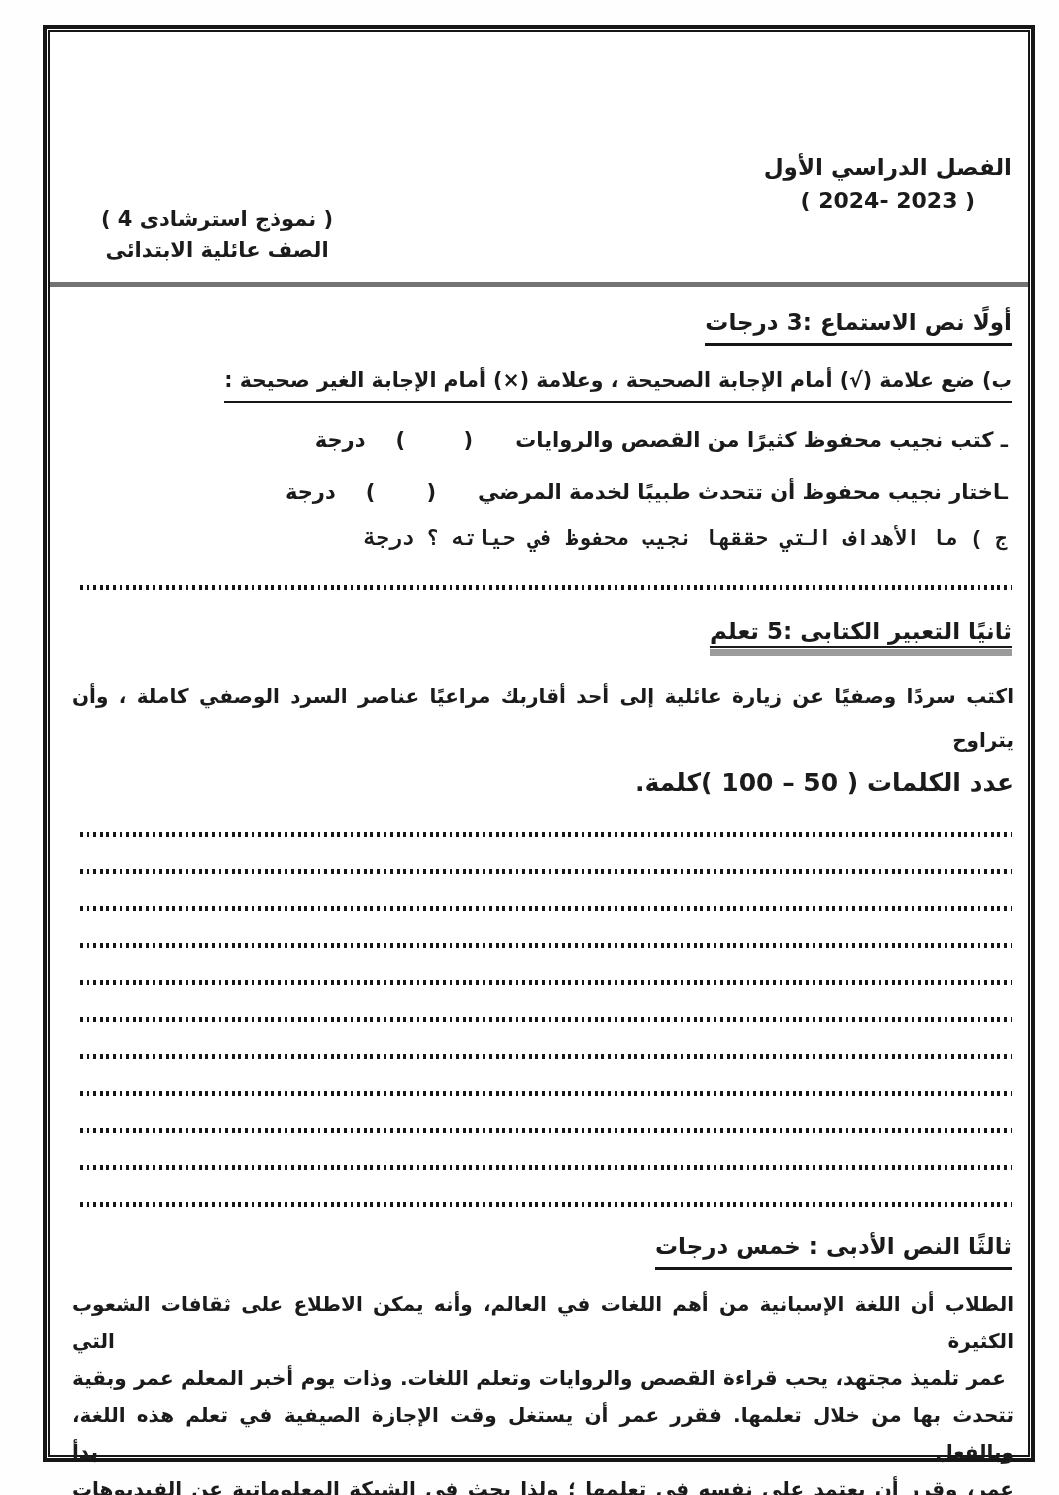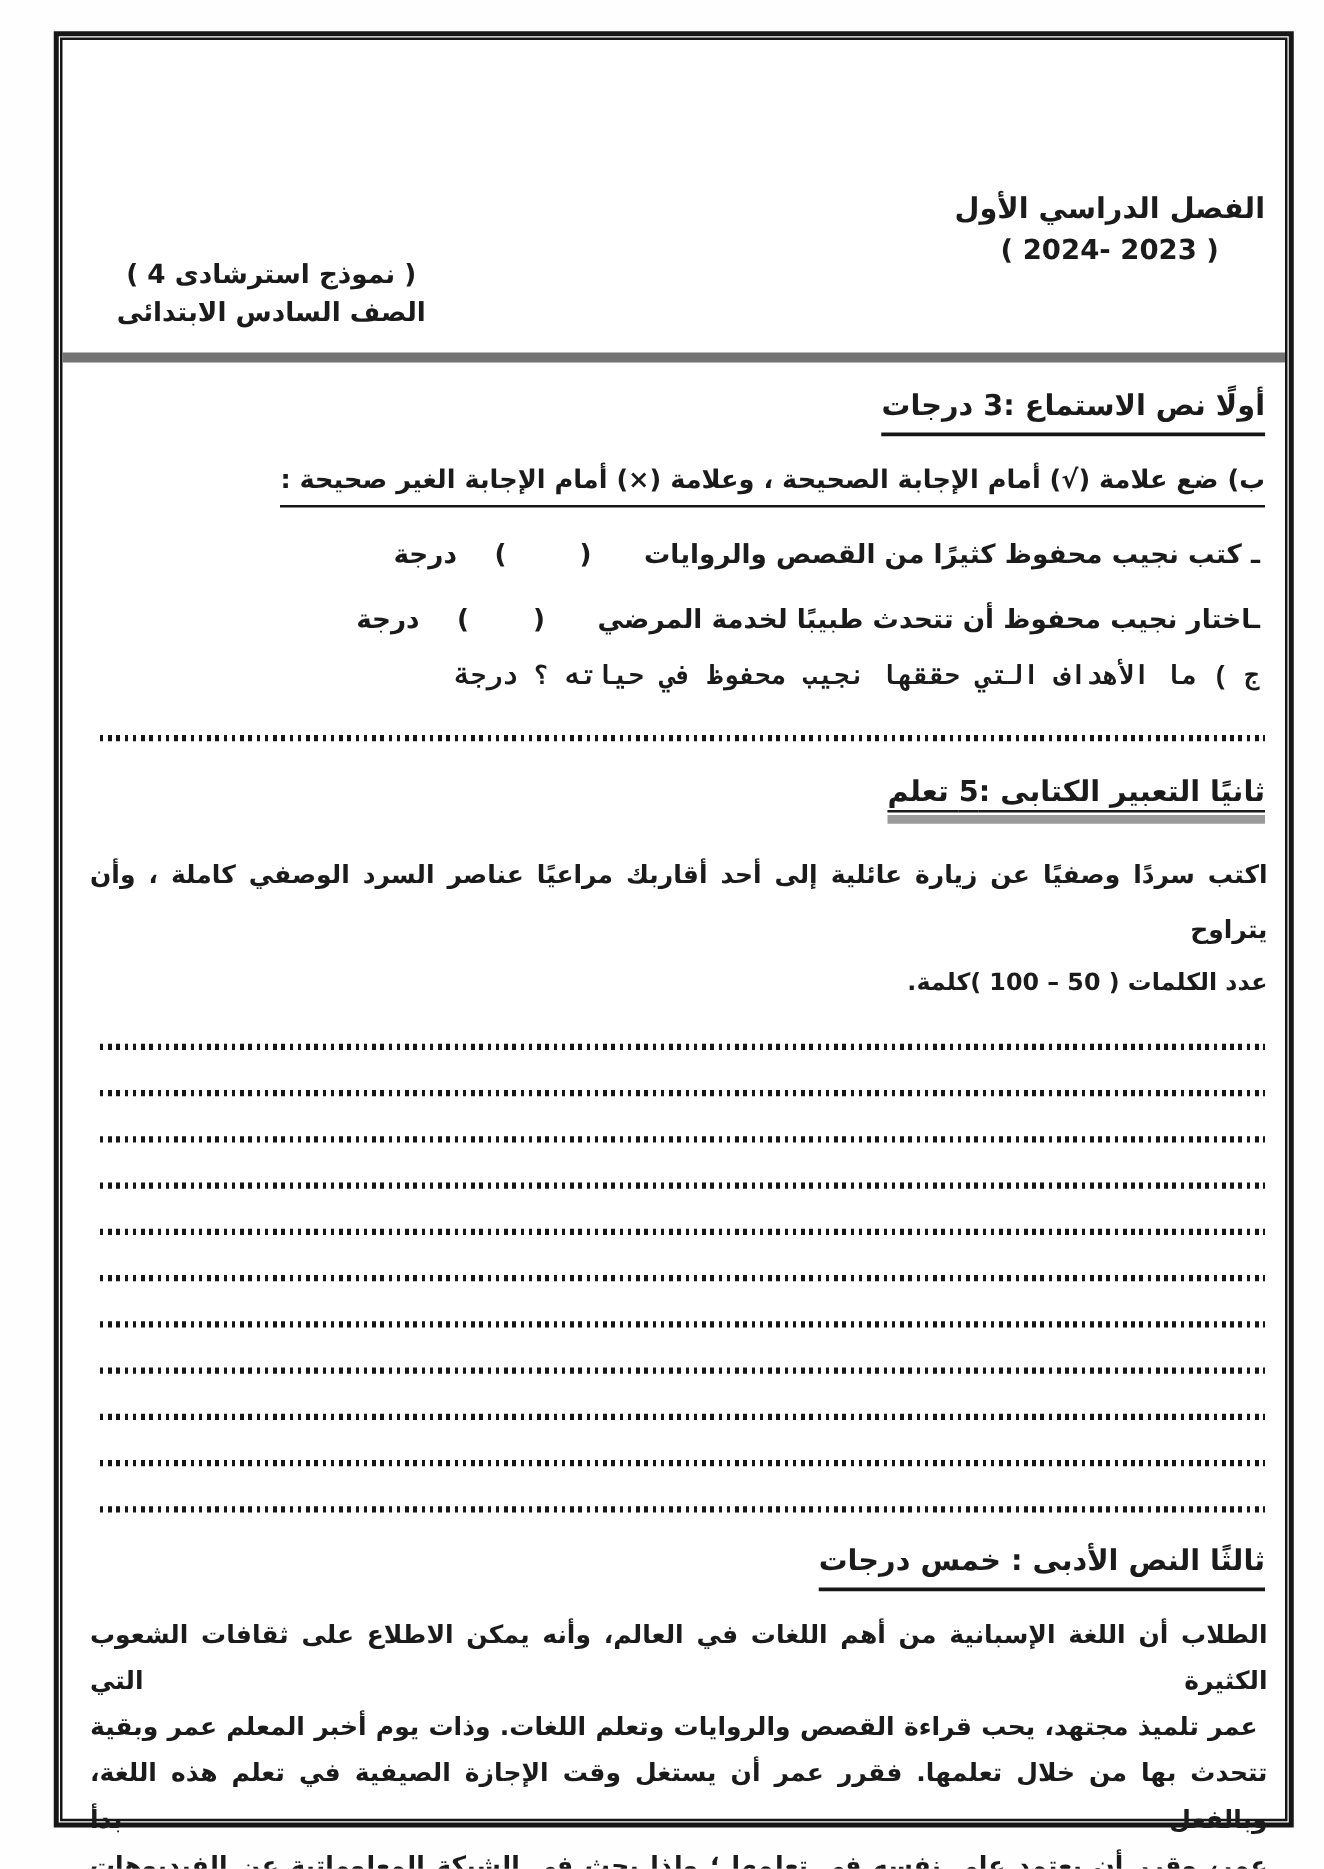--- a/index.html
+++ b/index.html
@@ -21,21 +21,21 @@
   }
   .frame-inner {
     position:absolute; inset:1px;
     border:2px solid #161616;
     display:flex; flex-direction:column;
   }
 
   
   .header-area {
     position:relative; height:250px; flex:0 0 auto;
-    border-bottom:8px solid #737373;
+    border-bottom:5px solid #737373;
     direction:rtl;
   }
   .header-right { position:absolute; top:118px; right:16px; text-align:center; }
   .term-label  { font-weight:bold; font-size:23px; line-height:34px; white-space:nowrap; }
   .years-label { font-weight:bold; font-size:22px; line-height:34px; white-space:nowrap;
                  direction:ltr; unicode-bidi:isolate-override; }
   .header-left { position:absolute; top:172px; left:42px; width:250px; text-align:center; }
   .model-label { font-weight:bold; font-size:21px; line-height:31px; white-space:nowrap; }
   .grade-label { font-weight:bold; font-size:21px; line-height:31px; white-space:nowrap; }
 
@@ -91,21 +91,21 @@
   }
   .dotted-single { margin-top:30px; }
 
   .writing-title-row { margin-top:26px; }
   .prompt-line1 {
     font-size:20px; line-height:44px;
     margin-top:18px;
     text-align:justify; text-align-last:justify;
   }
   .prompt-line2 {
-    font-size:19px; line-height:34px;
+    font-size:25px; line-height:34px;
     margin-top:4px;
     white-space:nowrap;
   }
 
   .literary-title-row { margin-top:24px; }
   .literary-text { margin-top:16px; font-size:20px; }
   .para-line {
     line-height:37px;
     text-align:justify; text-align-last:justify;
   }
@@ -118,21 +118,21 @@
   <div class="frame-outer">
     <div class="frame-inner">
 
       <div class="header-area">
         <div class="header-right">
           <div class="term-label">الفصل الدراسي الأول</div>
           <div class="years-label">( 2024- 2023 )</div>
         </div>
         <div class="header-left">
           <div class="model-label">(  نموذج استرشادى 4  )</div>
-          <div class="grade-label">الصف السادس الابتدائى</div>
+          <div class="grade-label">الصف عائلية الابتدائى</div>
         </div>
       </div>
 
       <div class="body-area">
 
         <div>
           <span class="section-title">أولًا نص الاستماع :3 درجات</span>
           <br>
           <span class="instruction-line">ب) ضع علامة (√) أمام الإجابة الصحيحة ، وعلامة (×) أمام الإجابة الغير صحيحة :</span>
 

